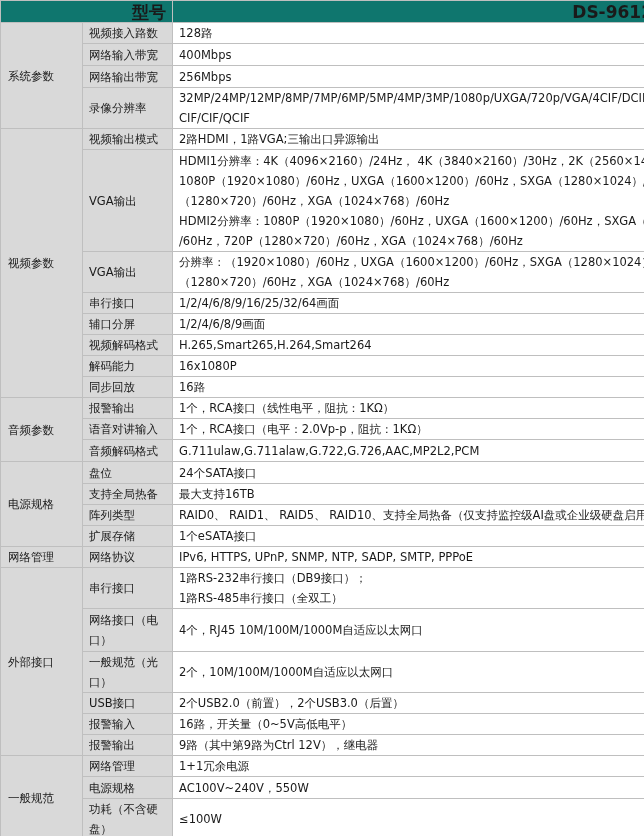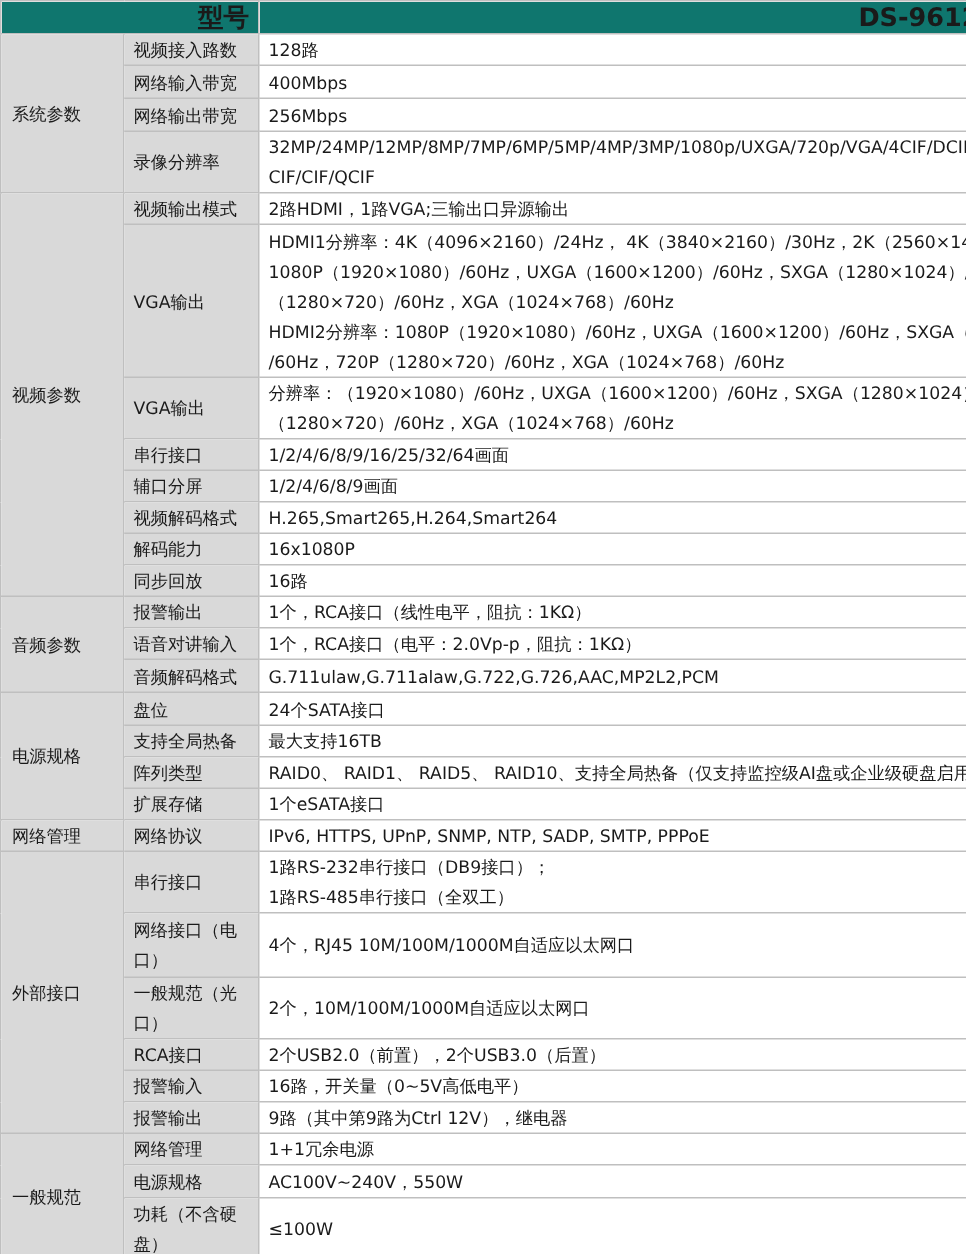--- a/index.html
+++ b/index.html
@@ -176,21 +176,21 @@
           <span class="line">4个，RJ45 10M/100M/1000M自适应以太网口</span>
         </td>
       </tr>
       <tr style="height: 41px;">
         <td class="label">一般规范（光口）</td>
         <td class="value">
           <span class="line">2个，10M/100M/1000M自适应以太网口</span>
         </td>
       </tr>
       <tr style="height: 21px;">
-        <td class="label">RCA接口</td>
+        <td class="label">USB接口</td>
         <td class="value">
           <span class="line">2个USB2.0（前置），2个USB3.0（后置）</span>
         </td>
       </tr>
       <tr style="height: 21px;">
         <td class="label">报警输入</td>
         <td class="value">
           <span class="line">16路，开关量（0~5V高低电平）</span>
         </td>
       </tr>

